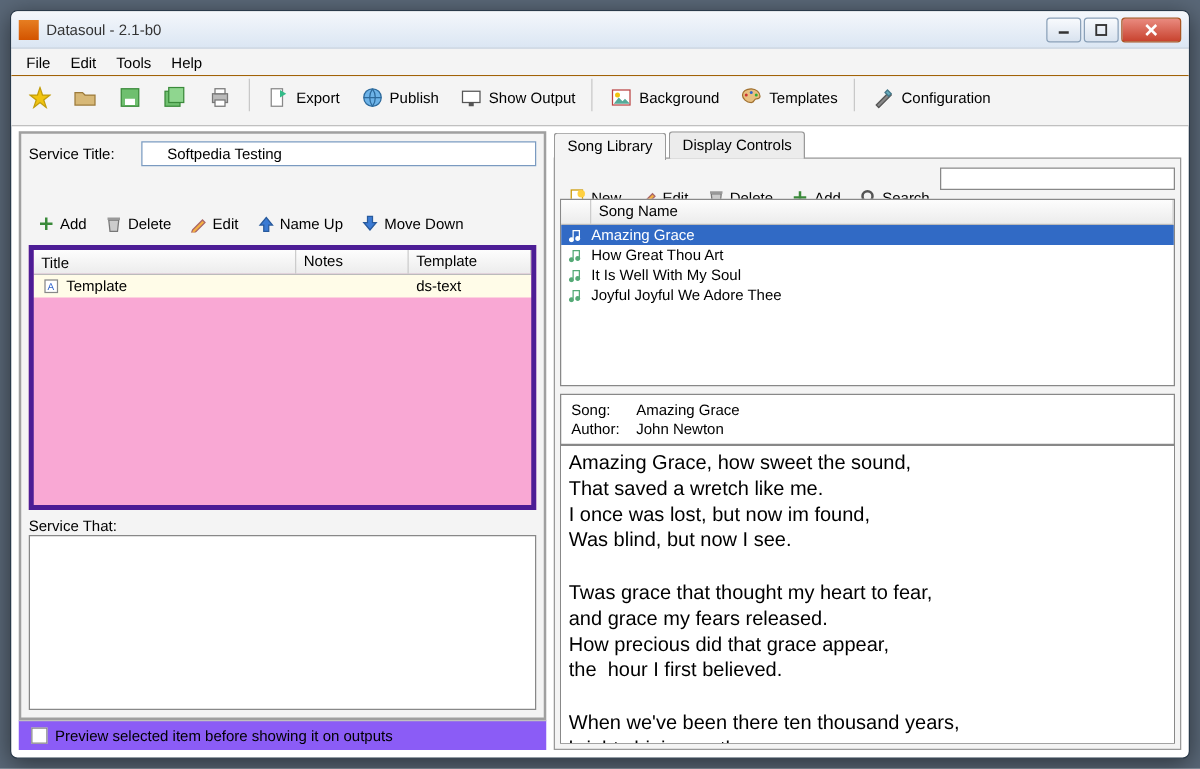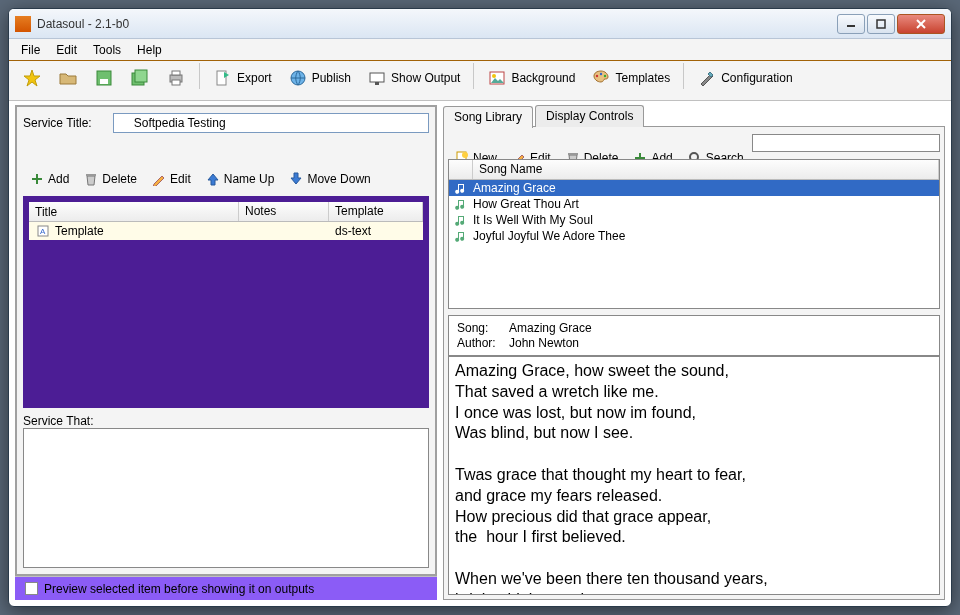--- a/index.html
+++ b/index.html
@@ -109,22 +109,22 @@
 .sbtn {
   display:flex; align-items:center; gap:3px;
   padding:2px 5px;
   border:1px solid transparent;
   border-radius:3px;
   margin-top:29px;
 }
 .ic14 { width:16px; height:16px; display:flex; align-items:center; justify-content:center; }
 .tablewrap {
   flex:1;
-  border:6px solid #4c1d95;
-  background:#4c1d95;
+  border:4px solid #4c1d95;
+  background:#f9a8d4;
   min-height:150px;
   overflow:hidden;
 }
 .thead { display:flex; background:linear-gradient(#fdfdfd,#ececec); border-bottom:1px solid #bbb; height:20px; }
 .thead .th { padding:2px 6px; border-right:1px solid #ccc; font-weight:normal; }
 .trow { display:flex; height:18px; align-items:center; background:#fffce8; }
 .trow .td { padding:1px 6px; border-right:1px solid transparent; overflow:hidden; white-space:nowrap; }
 .col-title{ width:210px; display:flex; align-items:center; gap:4px;}
 .col-notes{ width:90px;}
 .col-tmpl{ flex:1;}

